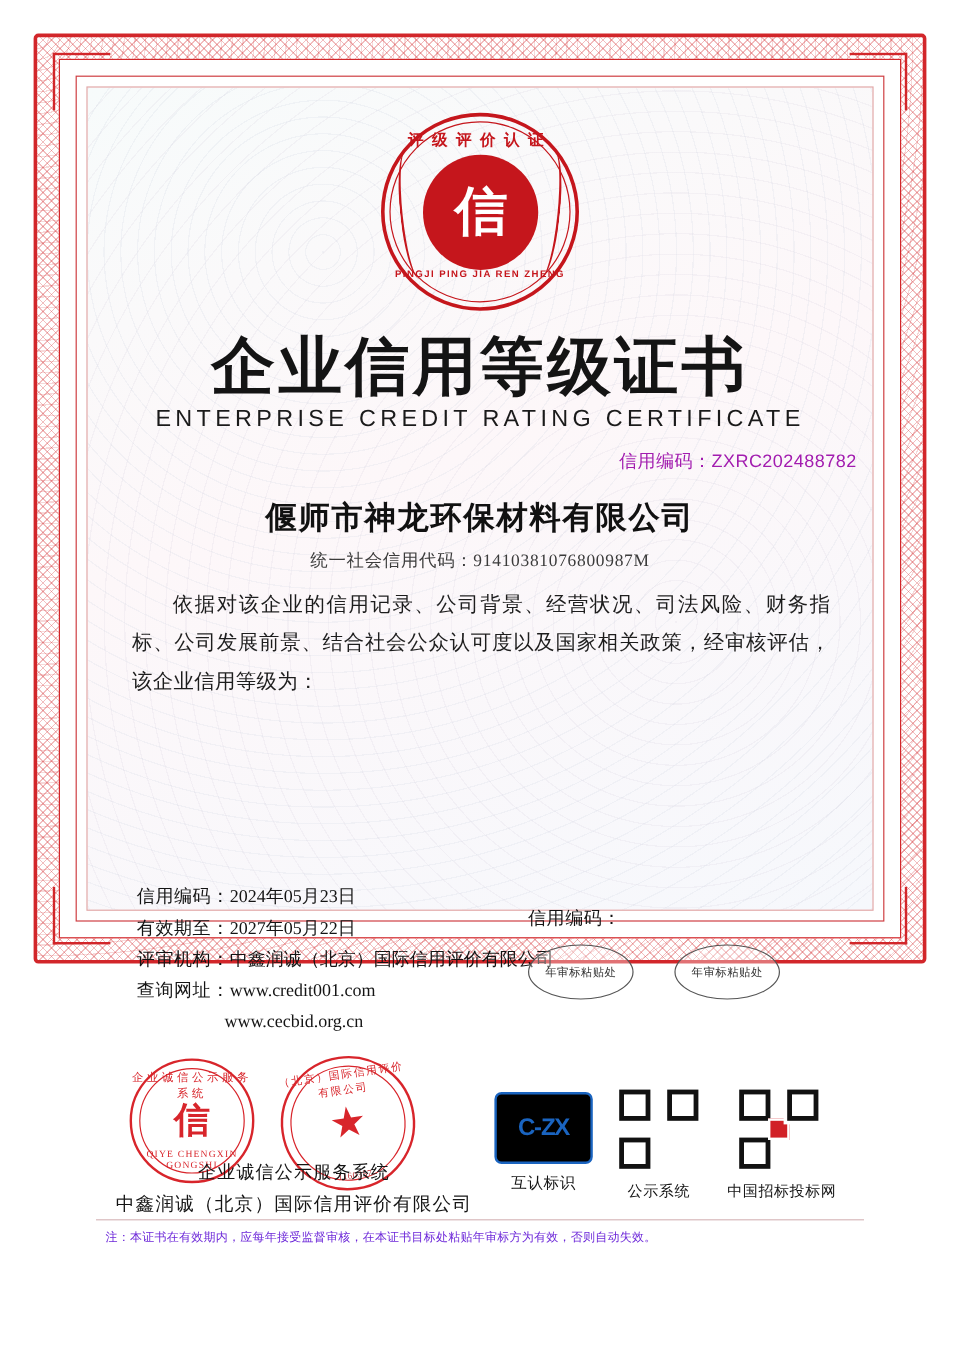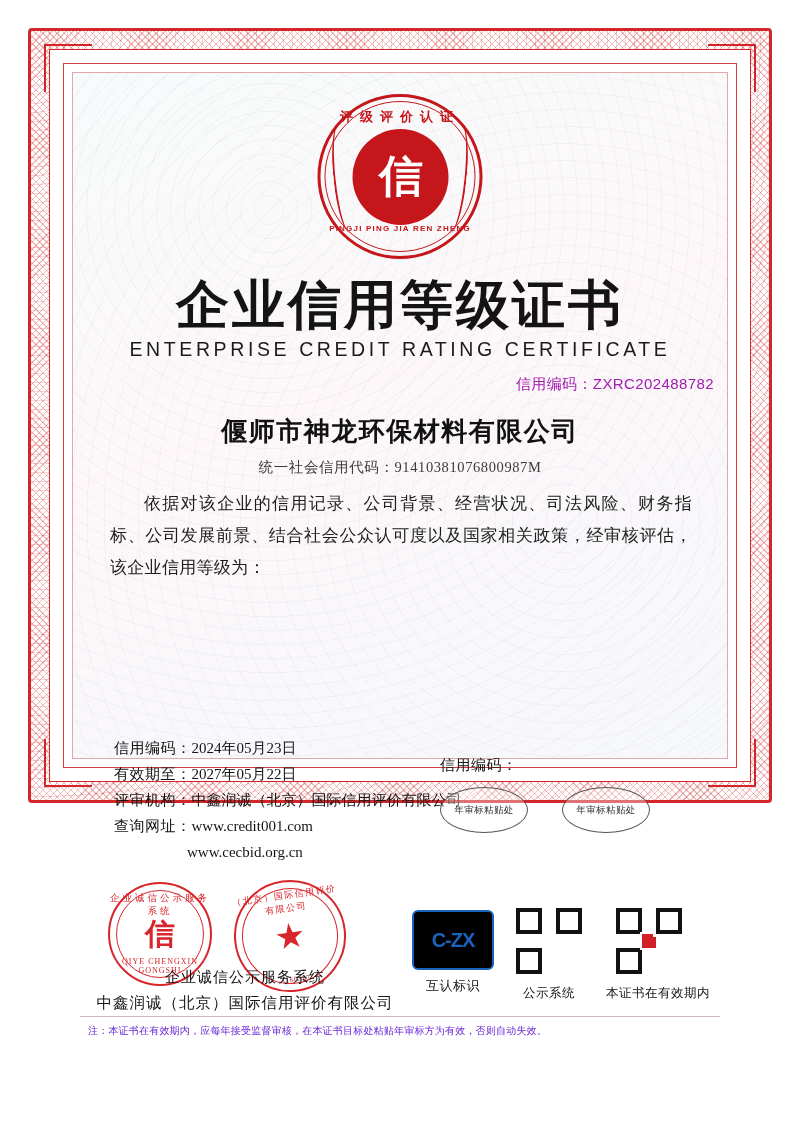--- a/index.html
+++ b/index.html
@@ -548,21 +548,21 @@
         <div class="qr">
           <div class="qr-inner-bl"></div>
         </div>
         <div class="logo-caption small">公示系统</div>
       </div>
       <div class="logo-item logo-qr2">
         <div class="qr">
           <div class="qr-inner-bl"></div>
           <div class="qr-red-dot"></div>
         </div>
-        <div class="logo-caption small">本证书在有效期内</div>
+        <div class="logo-caption small">中国招标投标网</div>
       </div>
     </div>
 
     <div class="footnote-rule"></div>
     <div class="footnote">注：本证书在有效期内，应每年接受监督审核，在本证书目标处粘贴年审标方为有效，否则自动失效。</div>
 
   </div>
 </div>
 
 </body></html>

